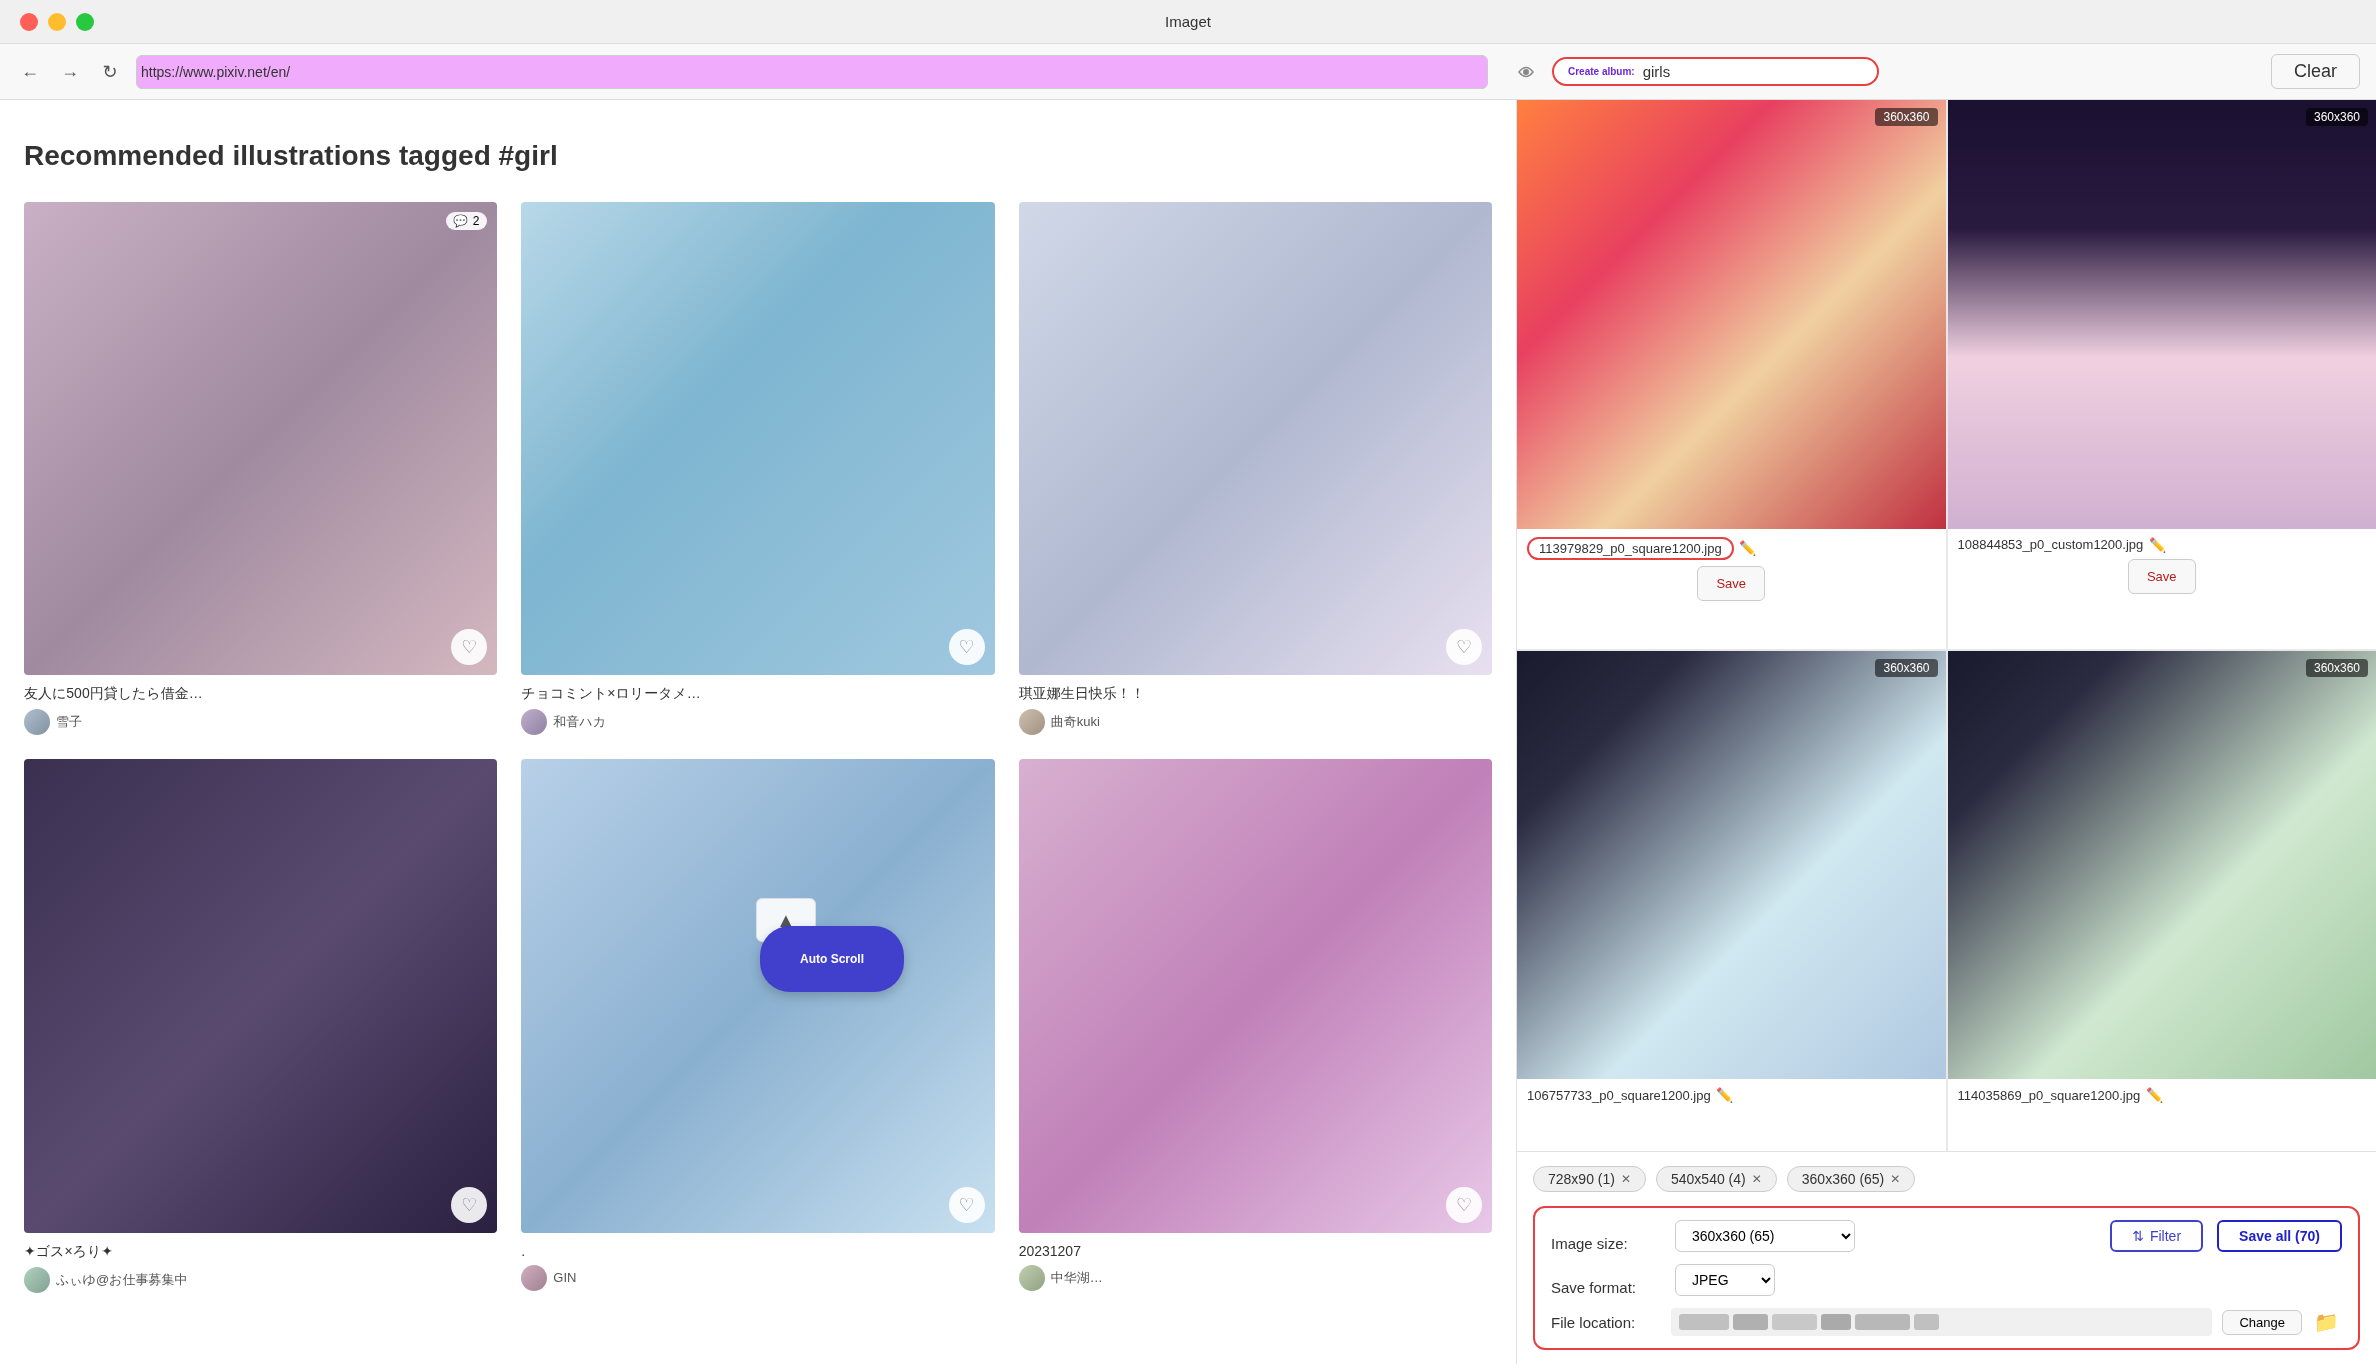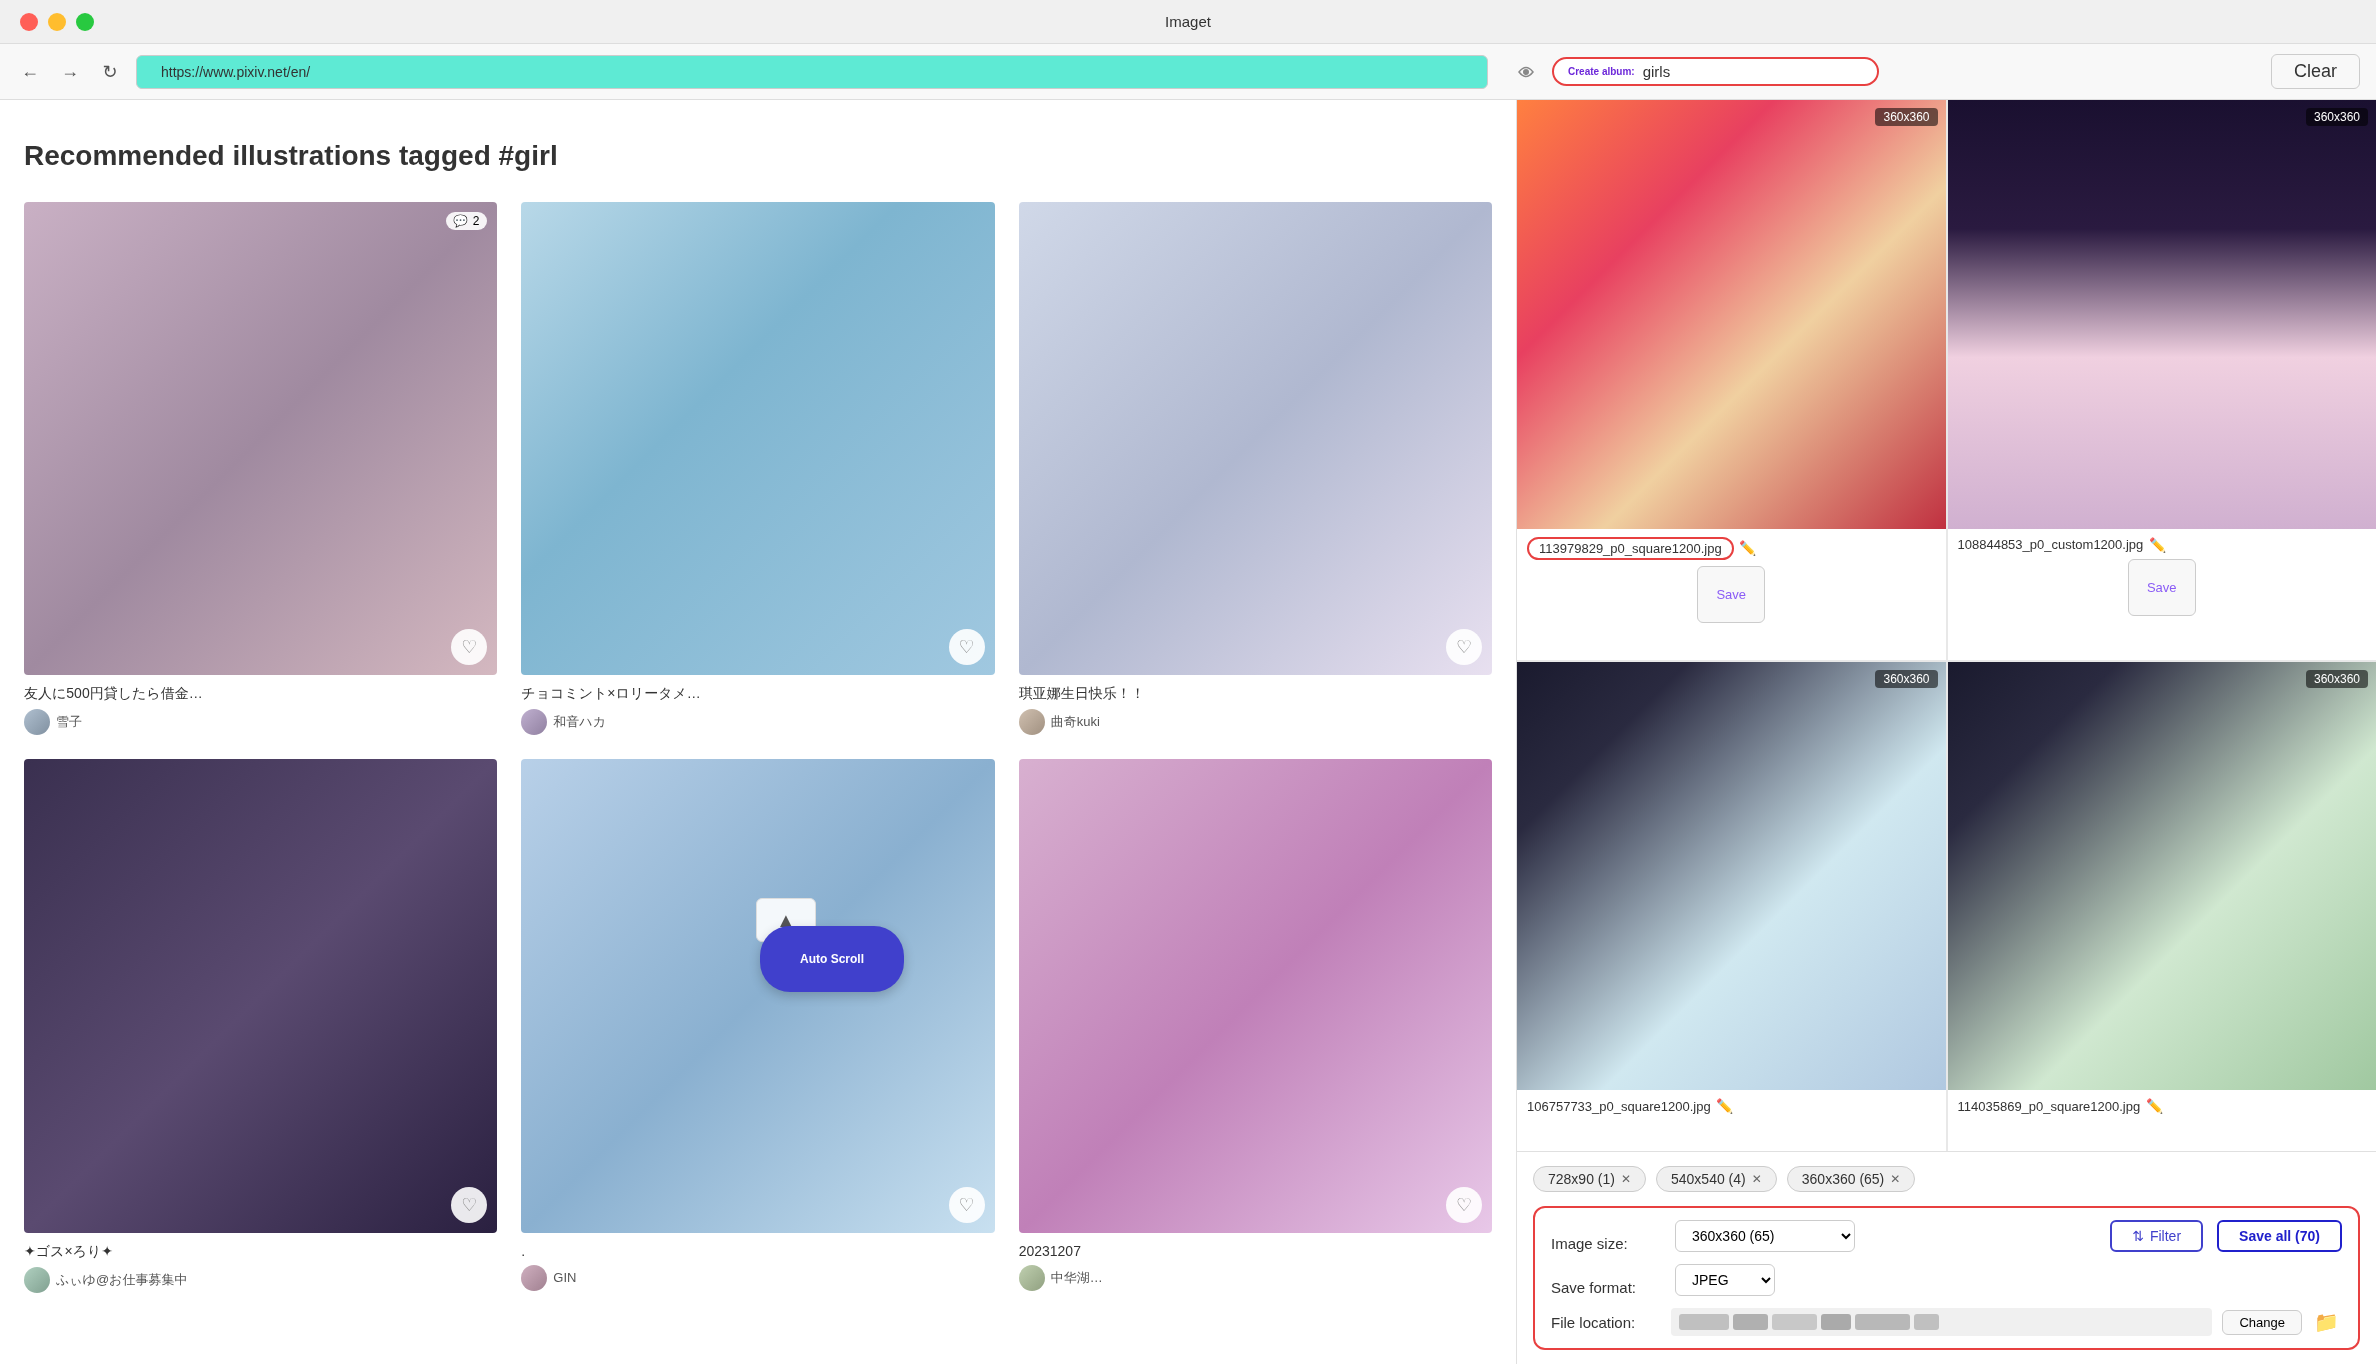--- a/index.html
+++ b/index.html
@@ -48,23 +48,23 @@
       display: flex; align-items: center; justify-content: center;
       color: #555;
       font-size: 18px;
     }
     .nav-btn:disabled { color: #bbb; }
     .address-bar {
       flex: 1;
       height: 34px;
       border: 1px solid #ccc;
       border-radius: 6px;
-      padding: 0 24px;
+      padding: 0 4px;
       font-size: 14px;
-      background: #5eead4;
+      background: #f0abfc;
       color: #333;
     }
 
     
     .ext-area {
       width: 860px;
       display: flex;
       align-items: center;
       gap: 10px;
       padding-left: 10px;
@@ -270,27 +270,27 @@
       border: 2px solid #e84040;
       border-radius: 14px;
       padding: 2px 10px;
     }
     .edit-icon {
       color: #aaa;
       font-size: 14px;
       cursor: pointer;
     }
     .save-btn-small {
-      padding: 20px 18px;
+      padding: 9px 18px;
       border: 1px solid #ccc;
       border-radius: 6px;
       background: #f8f8f8;
       font-size: 13px;
       cursor: pointer;
-      color: #8b5cf6;
+      color: #b91c1c;
       align-self: center;
     }
 
     
     .bottom-controls {
       border-top: 1px solid #e0e0e0;
       padding: 14px 16px;
       background: #fff;
     }
 

